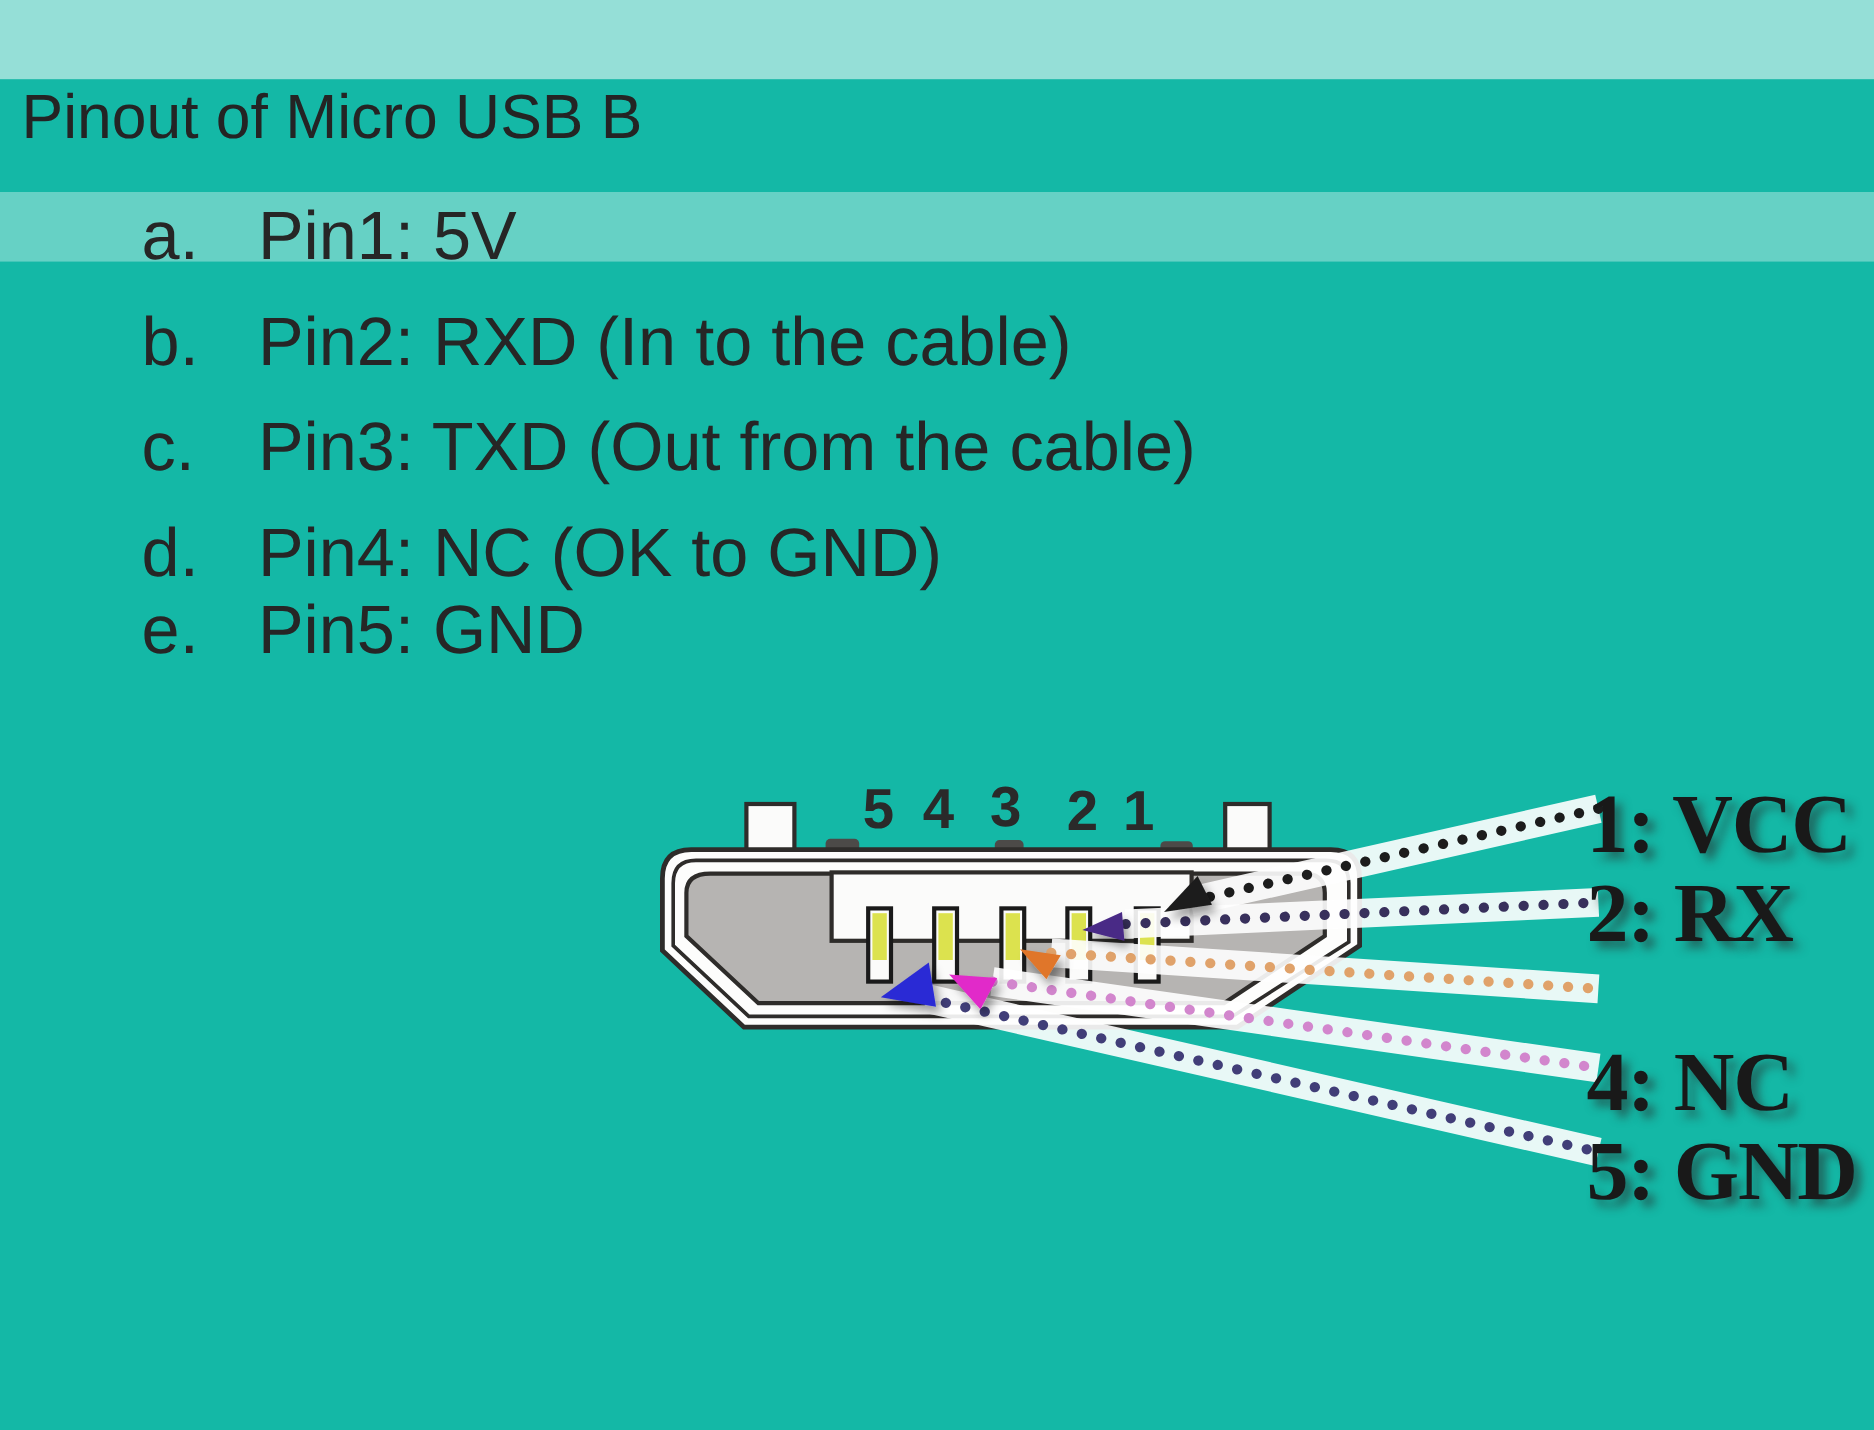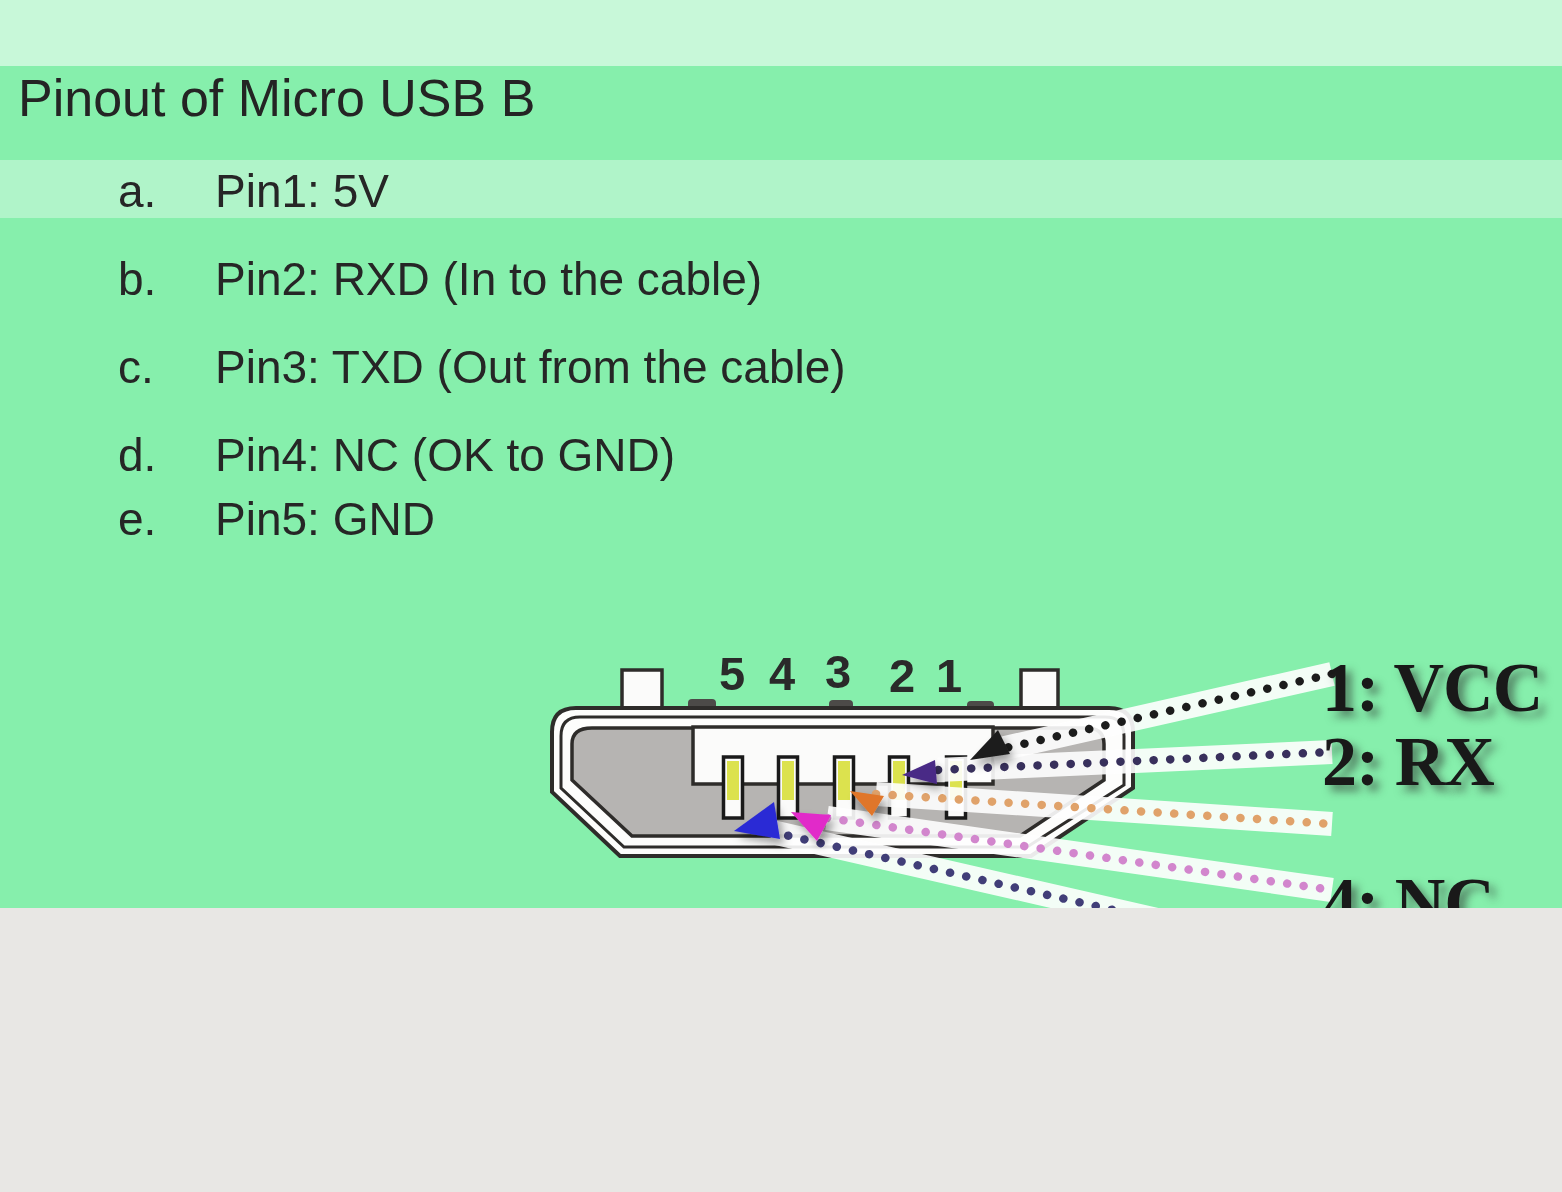--- a/index.html
+++ b/index.html
@@ -1,28 +1,28 @@
 <!DOCTYPE html>
 <html><head>
 <meta charset="utf-8">
 <style>
   html,body{margin:0;padding:0;background:#e8e7e4;}
   .stage{
-    position:relative;width:1562px;height:908px;overflow:hidden;
-    background:#86efac;
+    position:relative;width:1562px;height:1192px;overflow:hidden;
+    background:#14b8a6;
     font-family:"Liberation Sans", sans-serif;
     filter:blur(0.35px);
   }
   .band-top{position:absolute;left:0;top:0;width:100%;height:66px;background:rgba(255,255,255,.55);}
   .band-a{position:absolute;left:0;top:160px;width:100%;height:58px;background:rgba(255,255,255,.35);}
   .title{
     position:absolute;left:18px;top:68px;
     font-size:52px;color:#242424;letter-spacing:0px;white-space:nowrap;
   }
-  .pin-row{position:absolute;left:118px;white-space:nowrap;font-size:46px;color:#262626;}
+  .pin-row{position:absolute;left:118px;white-space:nowrap;font-size:57px;color:#262626;}
   .pin-row .letter{display:inline-block;width:97px;}
   .row-a{top:164px}.row-b{top:252px}.row-c{top:340px}.row-d{top:428px}.row-e{top:492px}
   .diagram-svg{position:absolute;left:0;top:0;width:1562px;height:1192px;}
   .pin-num{
     position:absolute;transform:translateX(-50%);
     font-size:47px;font-weight:bold;color:#2a2a2a;
   }
   .wire-label{
     position:absolute;left:1322px;white-space:nowrap;
     font-family:"Liberation Serif", serif;font-weight:bold;

